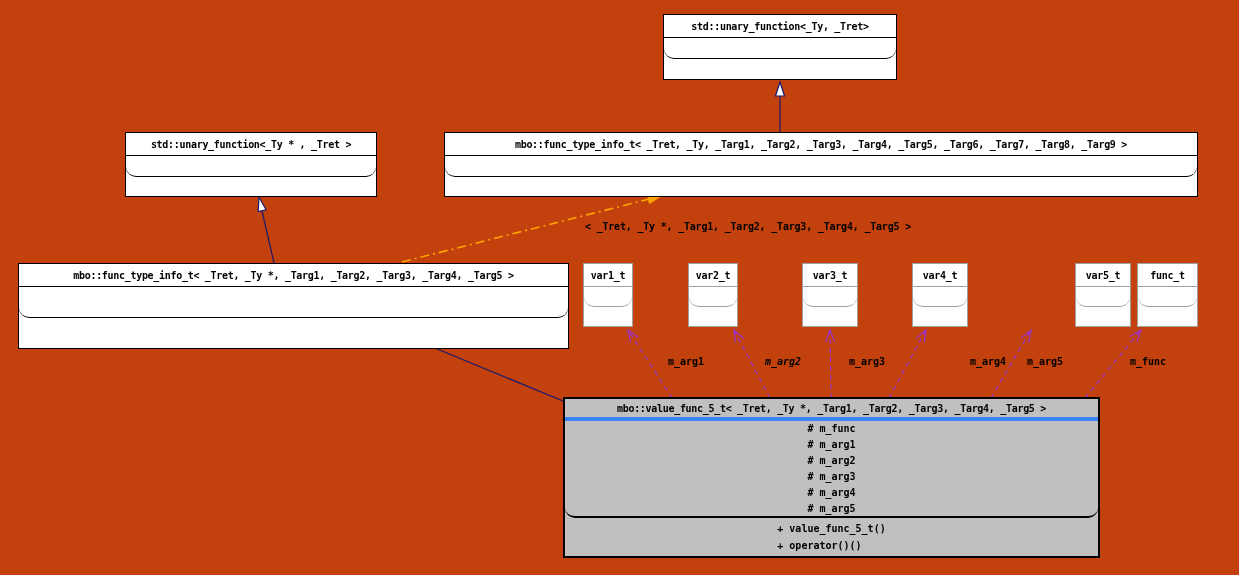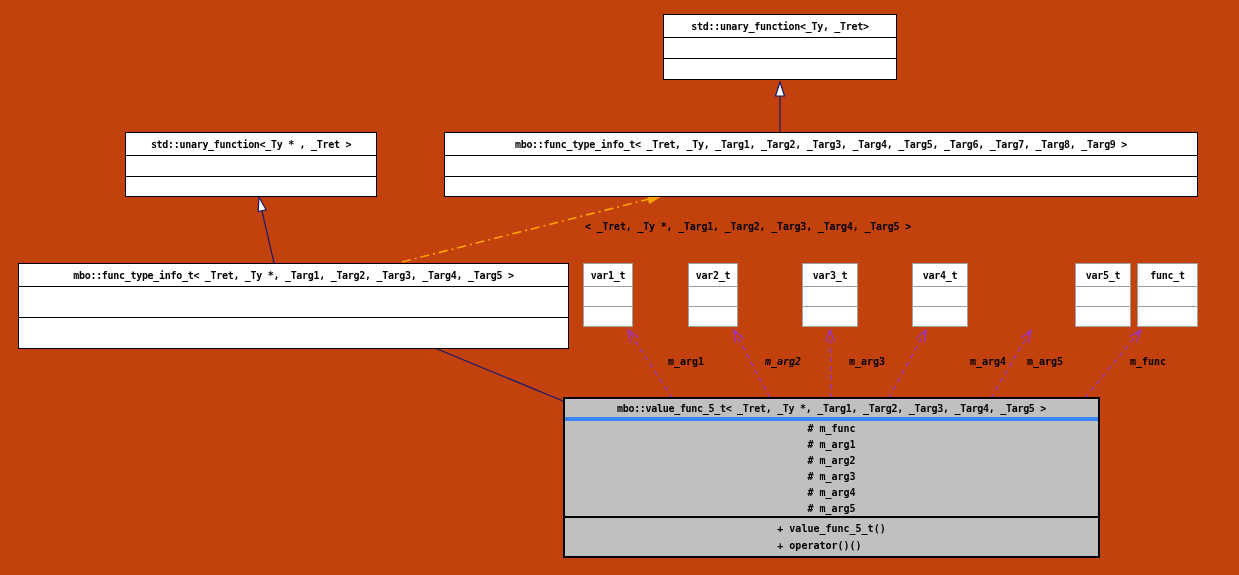--- a/index.html
+++ b/index.html
@@ -6,21 +6,21 @@
   .canvas{
     position:relative;width:1239px;height:575px;background:#c2410c;overflow:hidden;
     font-family:"DejaVu Sans Mono","Liberation Mono",monospace;
     font-weight:bold;font-size:10px;color:#000;
   }
   svg.edges{position:absolute;left:0;top:0;z-index:1;pointer-events:none;}
   .cbox{position:absolute;z-index:2;background:#ffffff;border:1px solid #000;
         box-sizing:border-box;display:flex;flex-direction:column;}
   .cbox .title{height:22px;display:flex;align-items:center;justify-content:center;
         border-bottom:1px solid #000;white-space:nowrap;letter-spacing:-0.3px;overflow:hidden;}
-  .cbox .sec{flex:1;border-bottom:1px solid #000;}
+  .cbox .sec{flex:1;border-bottom:1px solid #000;border-radius:10px;}
   .cbox .sec:last-child{border-bottom:none;}
   .cbox.plain{border-color:#a0a0a0;}
   .cbox.plain .title,.cbox.plain .sec{border-color:#a0a0a0;}
   .cbox.hl{background:#c0c0c0;border:2px solid #000;}
   .cbox.hl .title{border-bottom:4px solid #3b82f6;}
   .memsec{display:flex;flex-direction:column;align-items:center;justify-content:center;
         box-sizing:border-box;}
   .memsec.attrs{border-bottom:2px solid #000;}
   .memblock{display:inline-block;text-align:left;}
   .memblock div{height:16px;line-height:16px;white-space:nowrap;}

